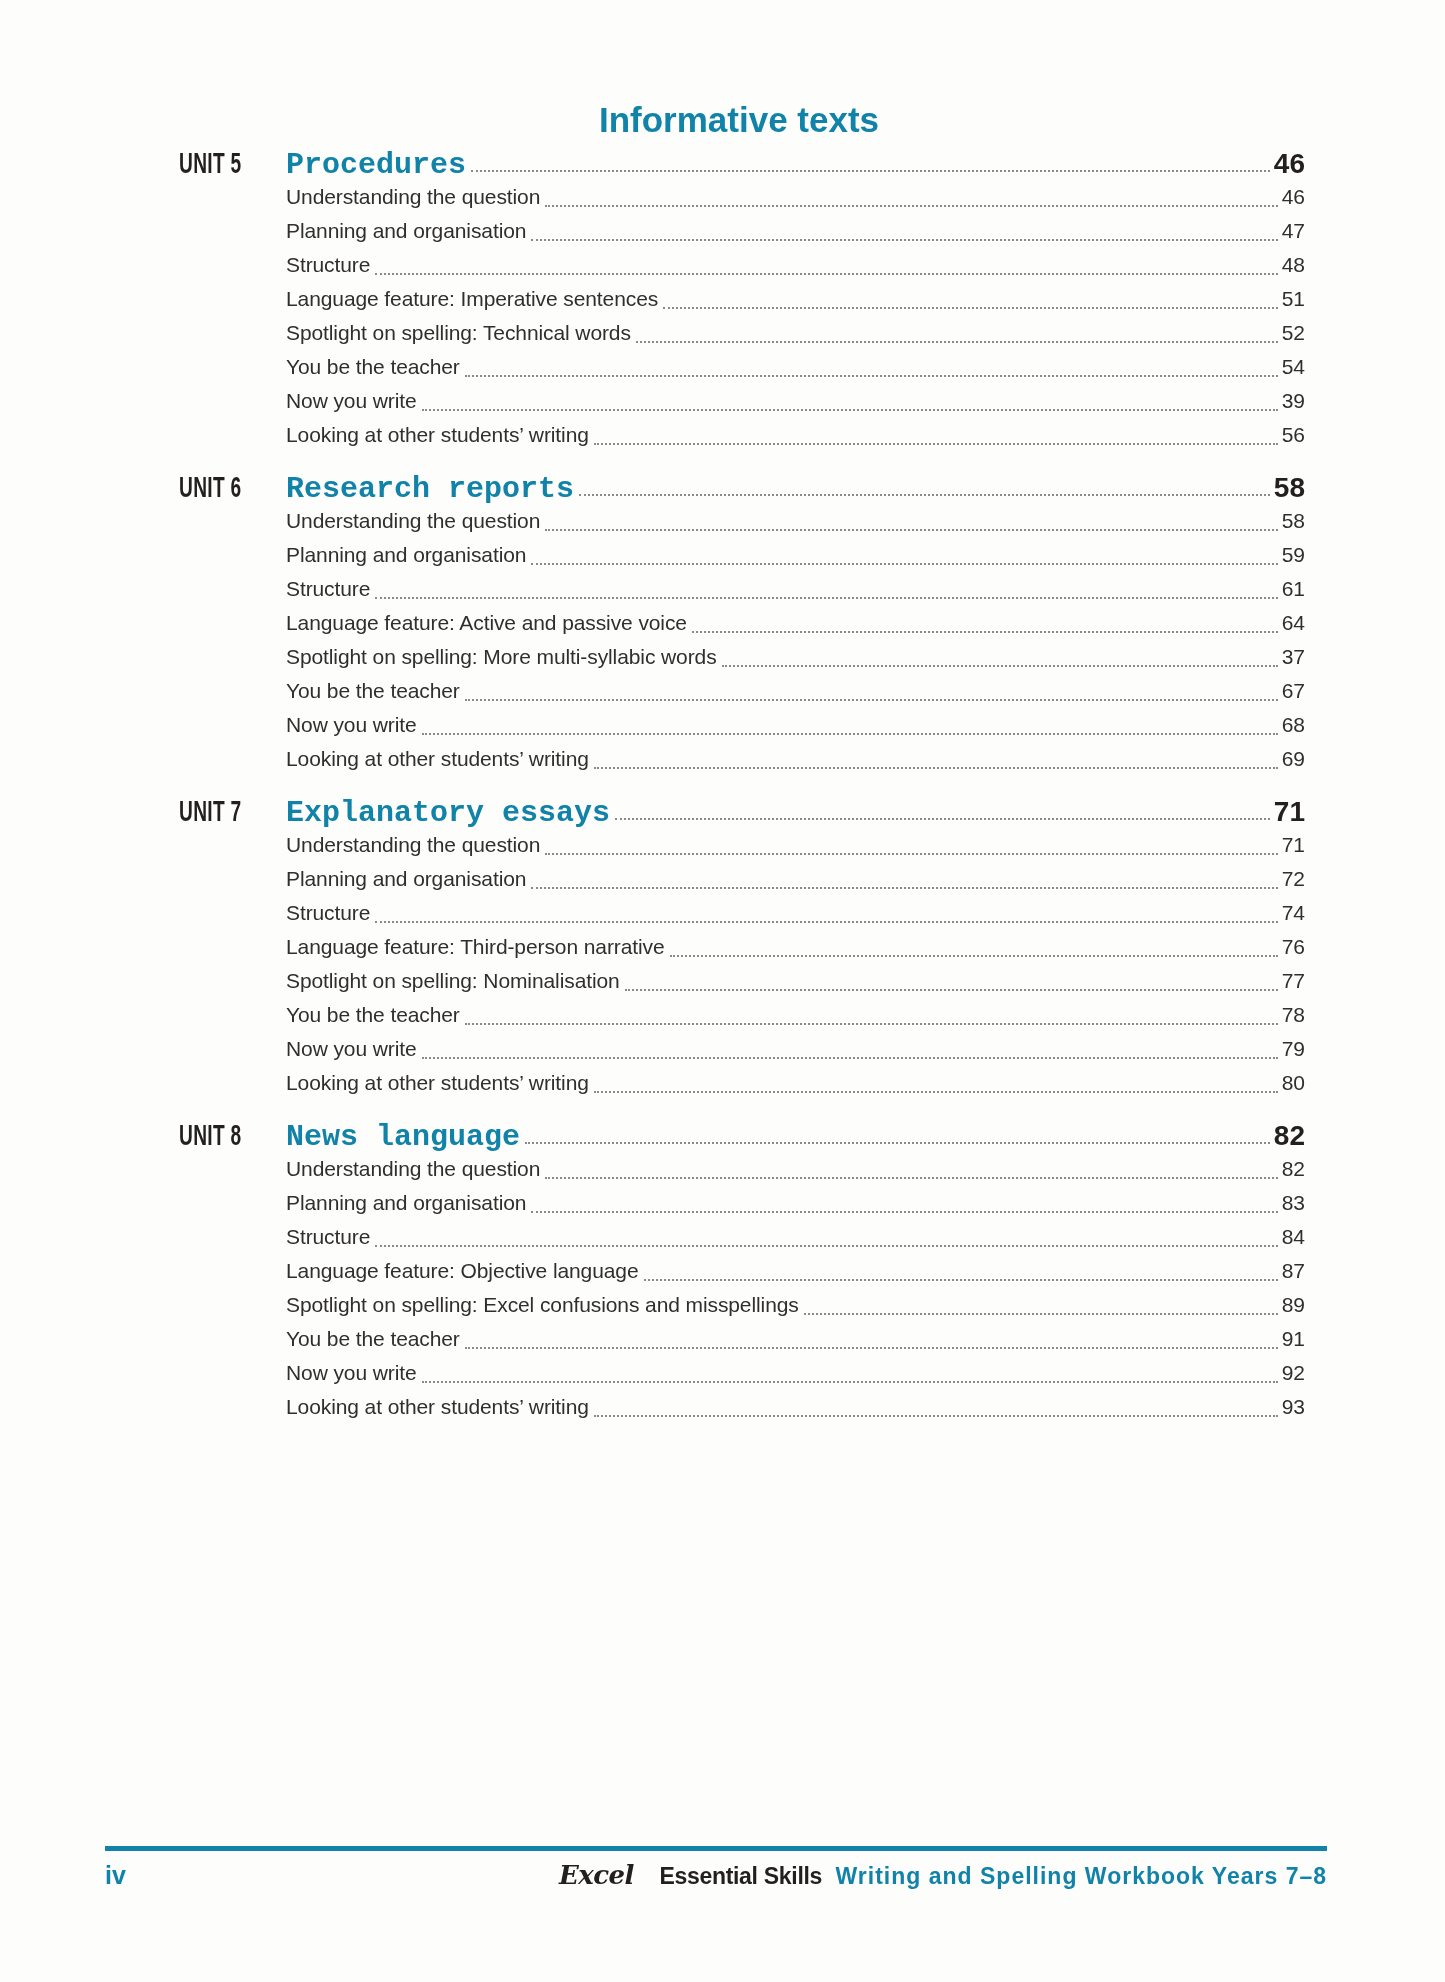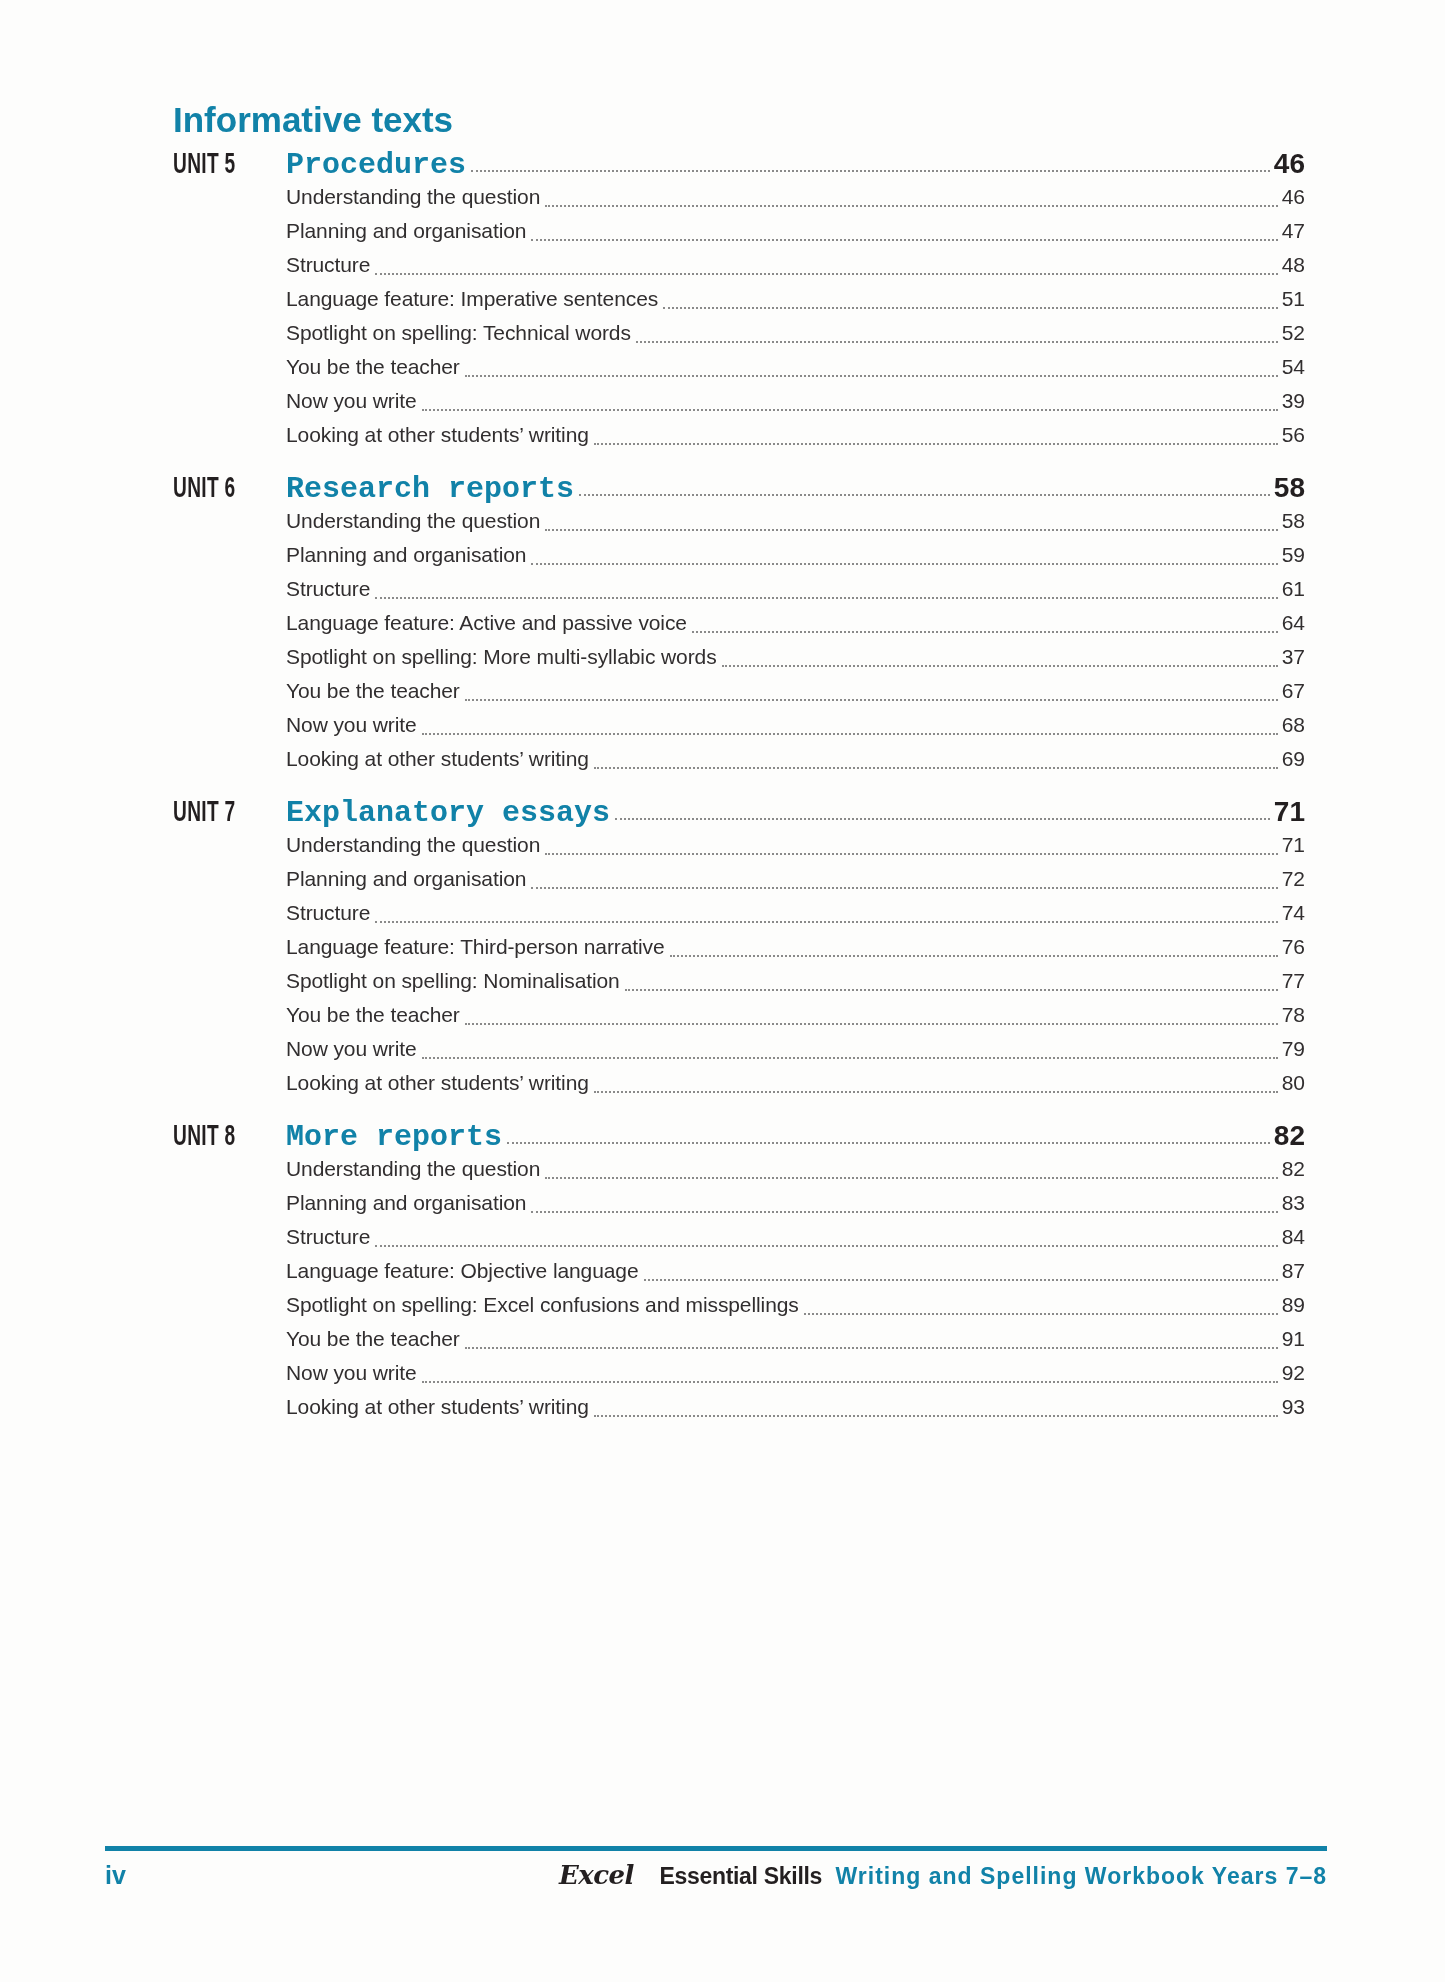--- a/index.html
+++ b/index.html
@@ -1,20 +1,20 @@
 <!DOCTYPE html>
 <html style="--accent: #1182a8;"><head>
 <meta charset="utf-8">
 <style>
   :root { --accent:#1182a8; --ink:#231f20; --item-ink:#312e2f; --dot:#8a8a8a; }
   * { margin:0; padding:0; box-sizing:border-box; }
   html,body { background:#e8e8e8; }
   .page {
     position:relative; width:1445px; height:1982px; margin:0 auto;
-    background:#fdfdfc; font-family:"Liberation Sans", sans-serif; overflow:hidden;
+    background:#fdfdfc; font-family:"Liberation Sans", sans-serif; overflow:hidden;text-align:center;
   }
   .content { position:absolute; left:173px; top:102px; width:1132px; }
   .section-heading {
     font-size:35px; line-height:35px; font-weight:bold; color:var(--accent);
     letter-spacing:0; margin:0 0 5px 0;
   }
   .unit + .unit { margin-top:14px; }
   .row { display:flex; align-items:baseline; height:34px; line-height:34px; }
   .unit-row { height:38px; line-height:34px; padding-top:4px; }
   .unit-label {
@@ -218,21 +218,21 @@
           <div class="row item-row">
             <span class="indent"></span>
             <span class="item-label">Looking at other students’ writing</span>
             <span class="leader"></span>
             <span class="pnum item-pnum">80</span>
           </div>
         </section>
         <section class="unit">
           <div class="row unit-row">
             <span class="unit-label">UNIT 8</span>
-            <span class="unit-title">More reports</span>
+            <span class="unit-title">News language</span>
             <span class="leader"></span>
             <span class="pnum unit-pnum">82</span>
           </div>
           <div class="row item-row">
             <span class="indent"></span>
             <span class="item-label">Understanding the question</span>
             <span class="leader"></span>
             <span class="pnum item-pnum">82</span>
           </div>
           <div class="row item-row">

